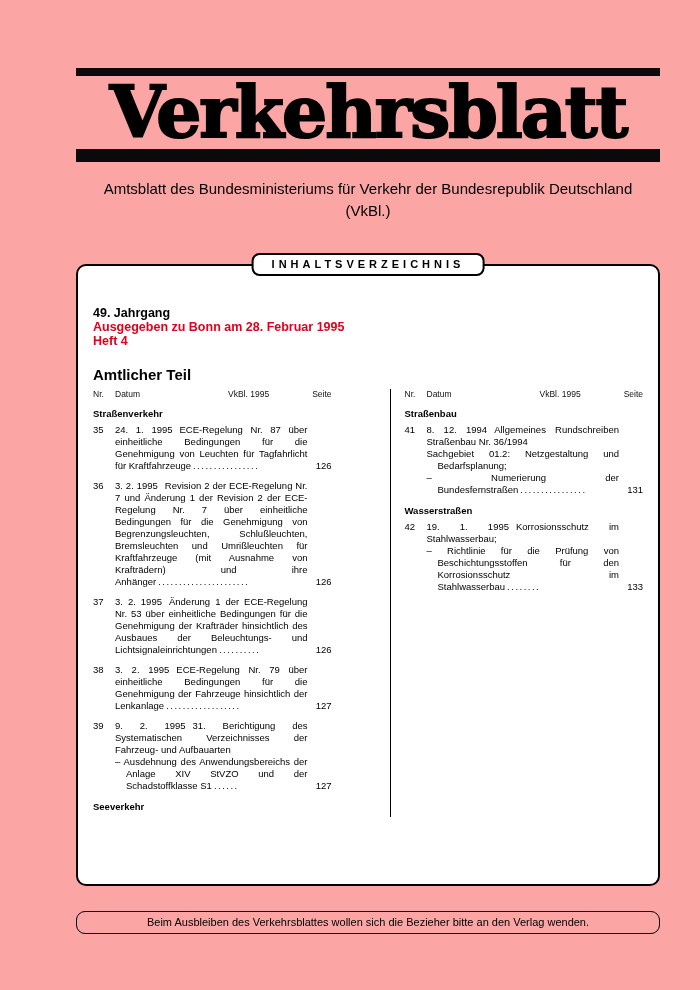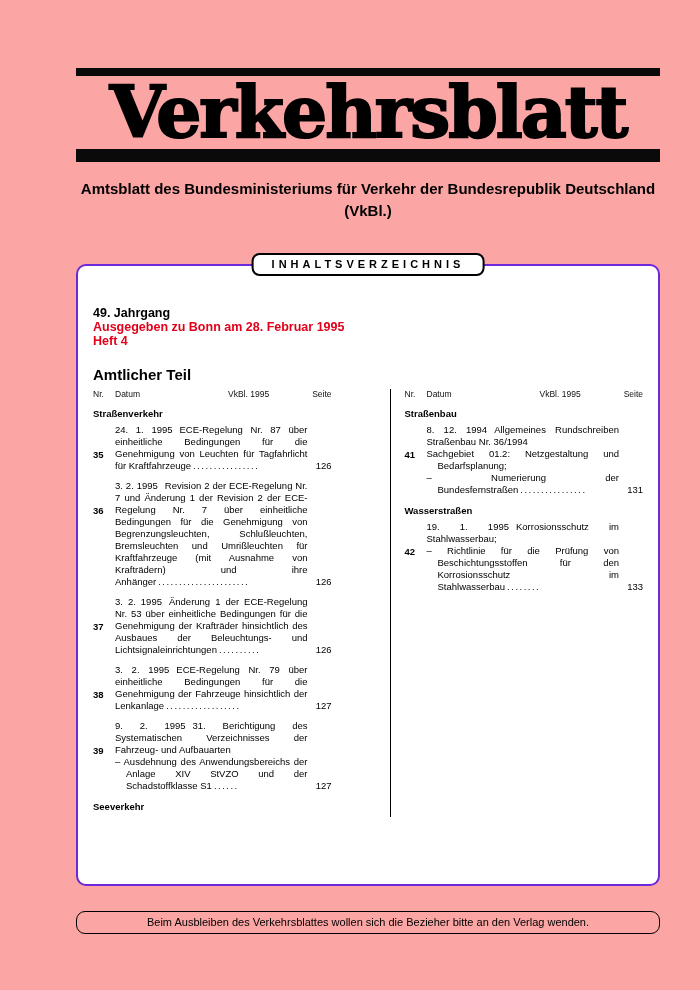--- a/index.html
+++ b/index.html
@@ -11,24 +11,24 @@
   }
   .bar { background:#0a0a0a; }
   .bar-top { height:8px; }
   .bar-bottom { height:13px; }
   .title {
     font-family:"DejaVu Serif", serif; font-weight:bold;
     font-size:71px; line-height:1.02; text-align:center;
     letter-spacing:-2px; -webkit-text-stroke:2px #000;
     margin:0 0 1px 0; white-space:nowrap;
   }
-  .subtitle { margin-top:16px; text-align:center; font-weight:bold; font-size:15px; line-height:1.45; }
+  .subtitle { margin-top:16px; text-align:center; font-weight:normal; font-size:15px; line-height:1.45; }
 
   .toc-box {
-    position:relative; margin-top:42px; border:2px solid #6d28d9; border-radius:10px;
+    position:relative; margin-top:42px; border:2px solid #000000; border-radius:10px;
     height:622px; padding:40px 13px 0 13px; background:#fff;
   }
   .toc-label {
     position:absolute; top:-13px; left:50%; transform:translateX(-50%);
     background:#fff; border:2px solid #000; border-radius:8px;
     padding:3px 18px 4px; font-size:11px; font-weight:bold; letter-spacing:4px; white-space:nowrap;
   }
   .issue-row { display:flex; justify-content:space-between; align-items:baseline; font-weight:bold; font-size:12.5px; padding:0 2px;flex-direction:column; }
   .red { color:#e2001a; }
   .section { font-size:15px; font-weight:bold; margin:18px 0 6px 2px; }
@@ -39,21 +39,21 @@
   .col-right { padding:0 2px 0 14px; border-left:1px solid #000; }
 
   .colhead { display:flex; font-size:8.5px; color:#111; margin-bottom:4px; }
   .h-nr { width:22px; flex:none; }
   .h-datum { width:70px; flex:none; }
   .h-vkbl { flex:1; text-align:center; }
   .h-seite { flex:none; text-align:right; }
 
   .group-title { font-size:9.5px; font-weight:bold; margin:9px 0 5px; }
   .entry { display:flex; position:relative; font-size:9.5px; line-height:12px; margin-bottom:8px; }
-  .nr { width:22px; flex:none; font-weight:bold;margin-top:25px; }
+  .nr { width:22px; flex:none; font-weight:normal; }
   .body { flex:1; min-width:0; padding-right:24px; text-align:justify; }
   .date { margin-right:7px; }
   .dots { letter-spacing:1.5px; margin-left:2px; }
   .sub { display:block; padding-left:11px; text-indent:-11px; }
   .pageno { position:absolute; right:0; bottom:0; background:#fff; padding-left:3px; }
 
   .footer-box {
     margin-top:25px; border:1.5px solid #000; border-radius:9px;
     text-align:center; font-size:11px; padding:4px 0 5px;
   }

